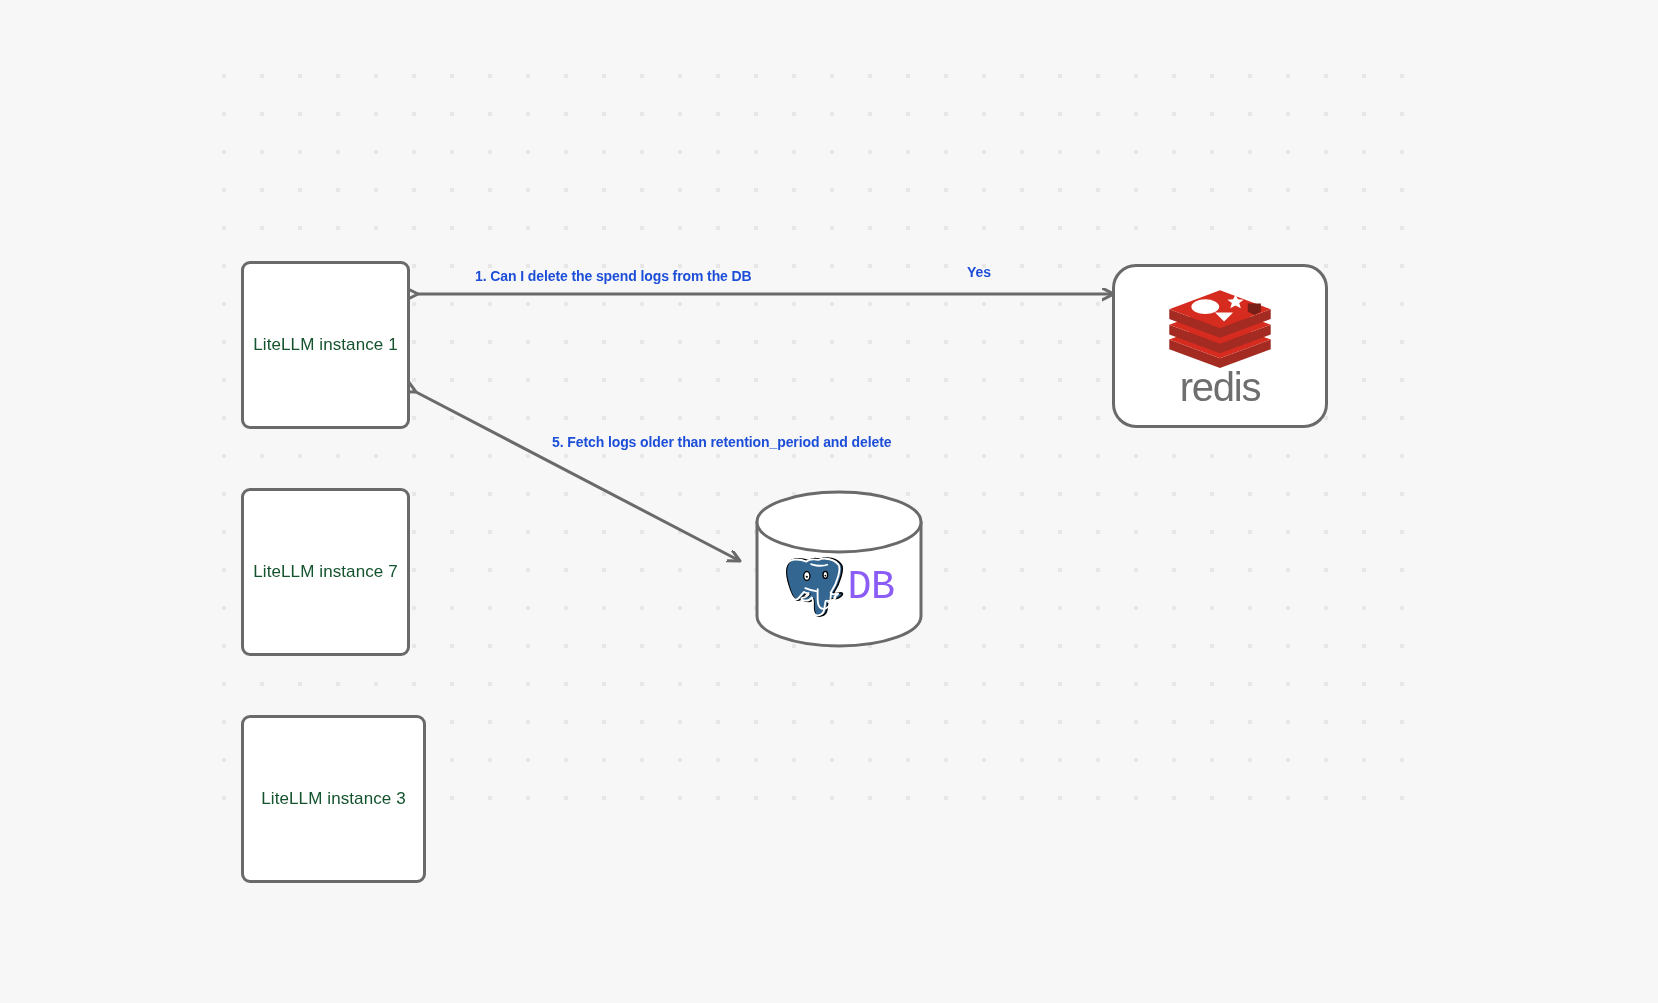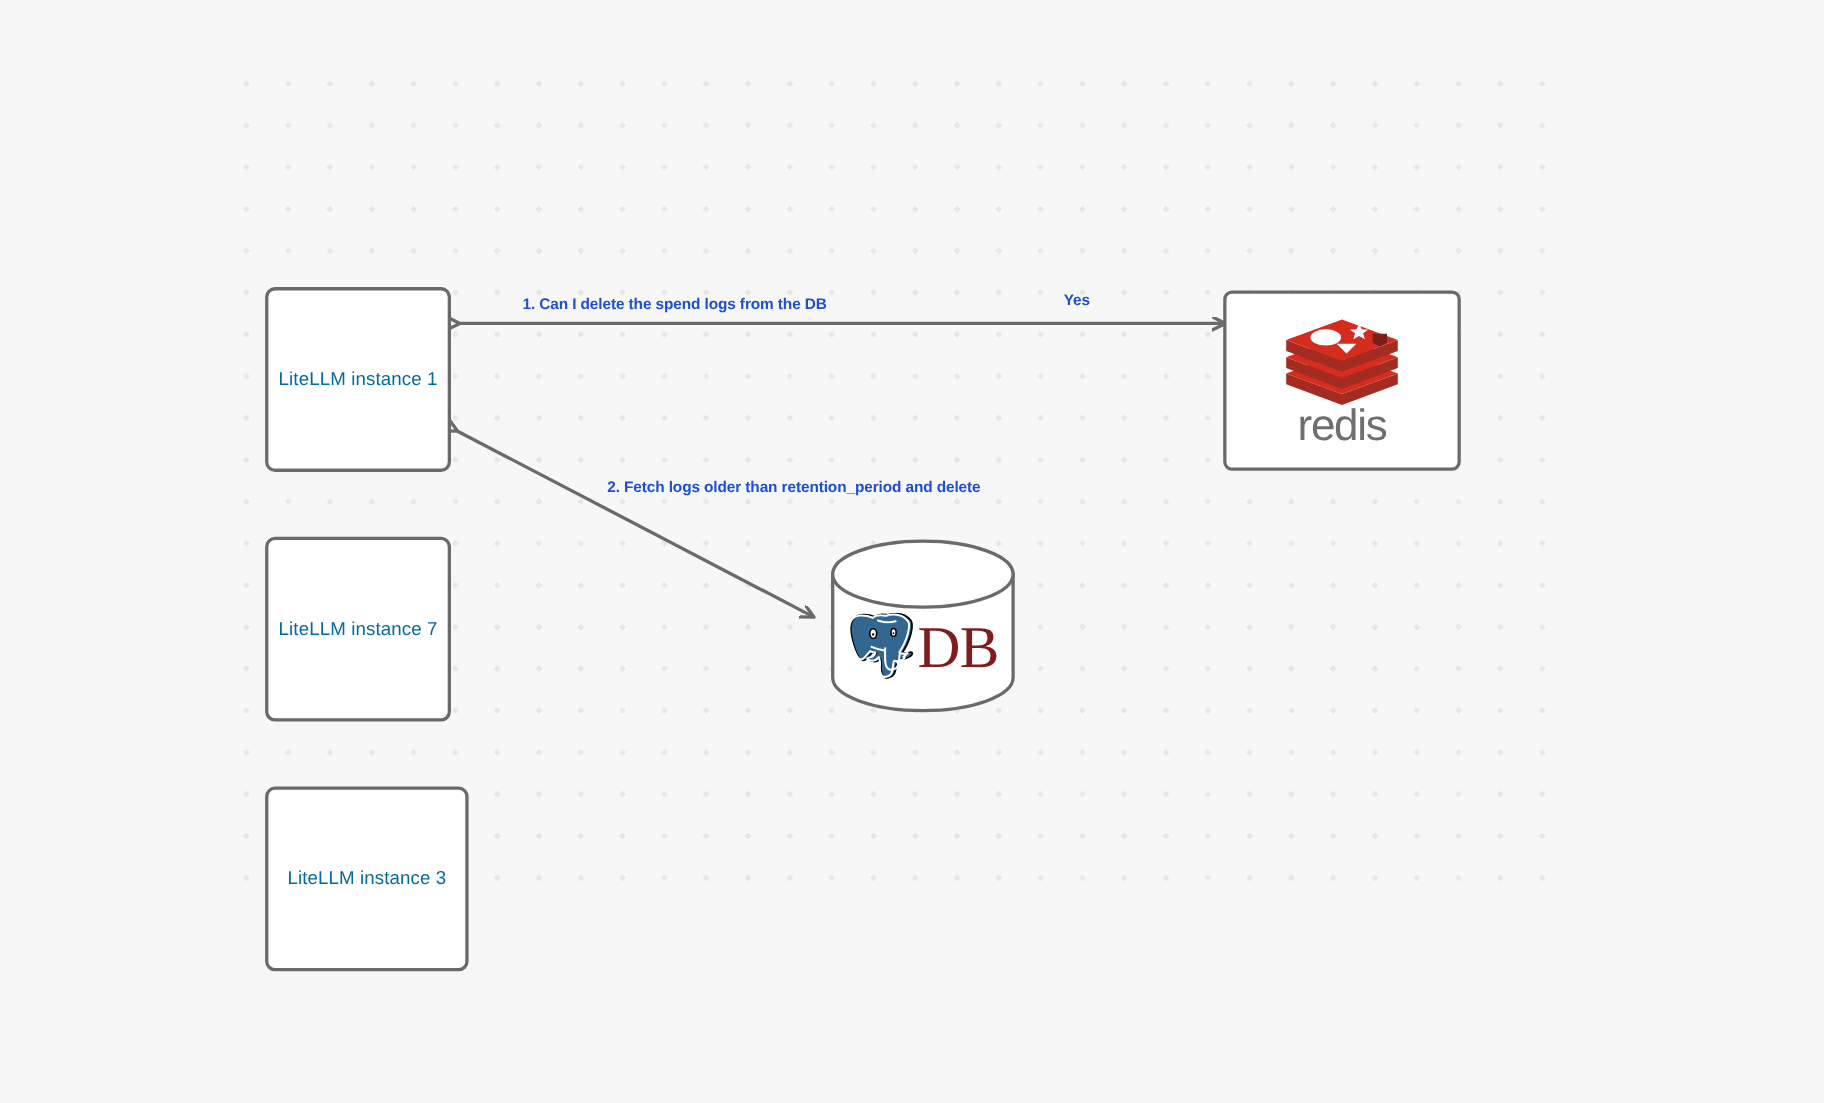--- a/index.html
+++ b/index.html
@@ -41,40 +41,40 @@
     background: #ffffff;
     border: 3px solid #6a6a6a;
     border-radius: 9px;
     box-sizing: border-box;
     display: flex;
     align-items: center;
     justify-content: center;
   }
   .node-box .node-label {
     font-size: 17px;
-    color: #0369a1;
+    color: #14532d;
     font-family: "Liberation Sans", sans-serif;
     letter-spacing: 0.1px;
     white-space: nowrap;
   }
 
   #box-1 { left: 241px; top: 261px; width: 169px; height: 168px; }
   #box-2 { left: 241px; top: 488px; width: 169px; height: 168px; }
   #box-3 { left: 241px; top: 715px; width: 185px; height: 168px; }
 
   
   #redis-node {
     position: absolute;
     left: 1112px;
     top: 264px;
     width: 216px;
     height: 164px;
     background: #ffffff;
     border: 3px solid #6a6a6a;
-    border-radius: 8px;
+    border-radius: 24px;
     box-sizing: border-box;
     display: flex;
     flex-direction: column;
     align-items: center;
     justify-content: center;
   }
   #redis-logo-mark {
     width: 108px;
     height: 82px;
     margin-top: 2px;
@@ -104,23 +104,23 @@
     width: 170px; height: 160px;
     display: flex;
     align-items: center;
     justify-content: center;
     gap: 2px;
     padding-top: 38px;
     box-sizing: border-box;
   }
   #pg-elephant { width: 62px; height: 62px; flex: none; }
   #db-text {
-    font-family: Liberation Serif, serif;
-    font-size: 54px;
-    color: #7f1d1d;
+    font-family: Liberation Mono, monospace;
+    font-size: 40px;
+    color: #8b5cf6;
     letter-spacing: -0.5px;
     line-height: 1;
   }
 
   
   .edge-label {
     position: absolute;
     font-family: "Liberation Sans", sans-serif;
     font-weight: bold;
     font-size: 14px;
@@ -217,15 +217,15 @@
         </g>
         <circle cx="24.6" cy="20.4" r="1.1" fill="#000000"></circle>
         <circle cx="43.7" cy="19.2" r="0.9" fill="#000000"></circle>
       </svg>
       <span id="db-text">DB</span>
     </div>
   </div>
 
   <div id="label-1" class="edge-label">1.  Can I delete the spend logs from the DB</div>
   <div id="label-1-yes" class="edge-label">Yes</div>
-  <div id="label-2" class="edge-label">2.  Fetch logs older than retention_period and delete</div>
+  <div id="label-2" class="edge-label">5.  Fetch logs older than retention_period and delete</div>
 
 </div>
 
 </body></html>

